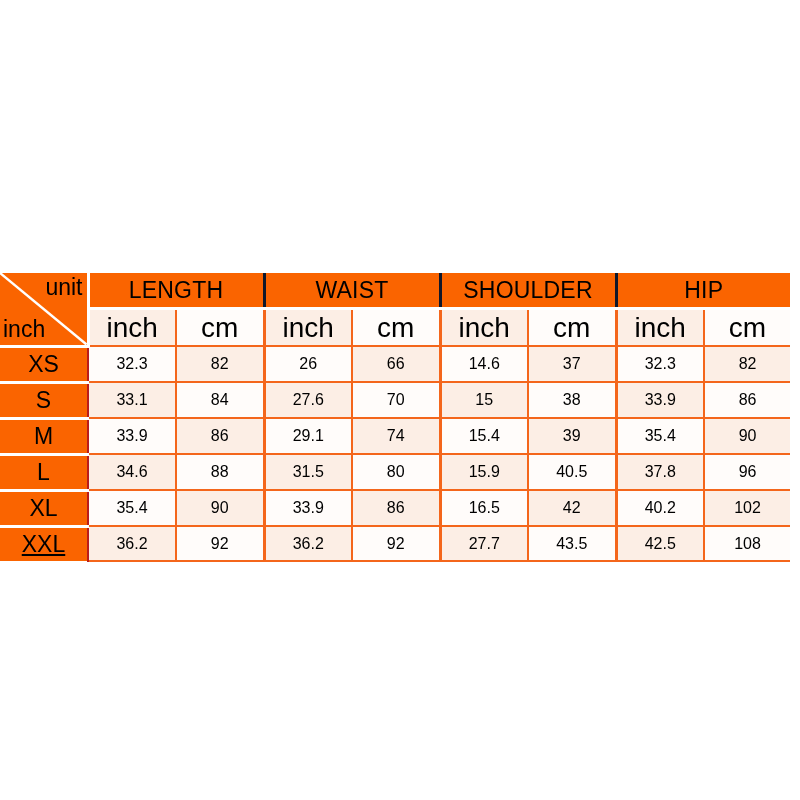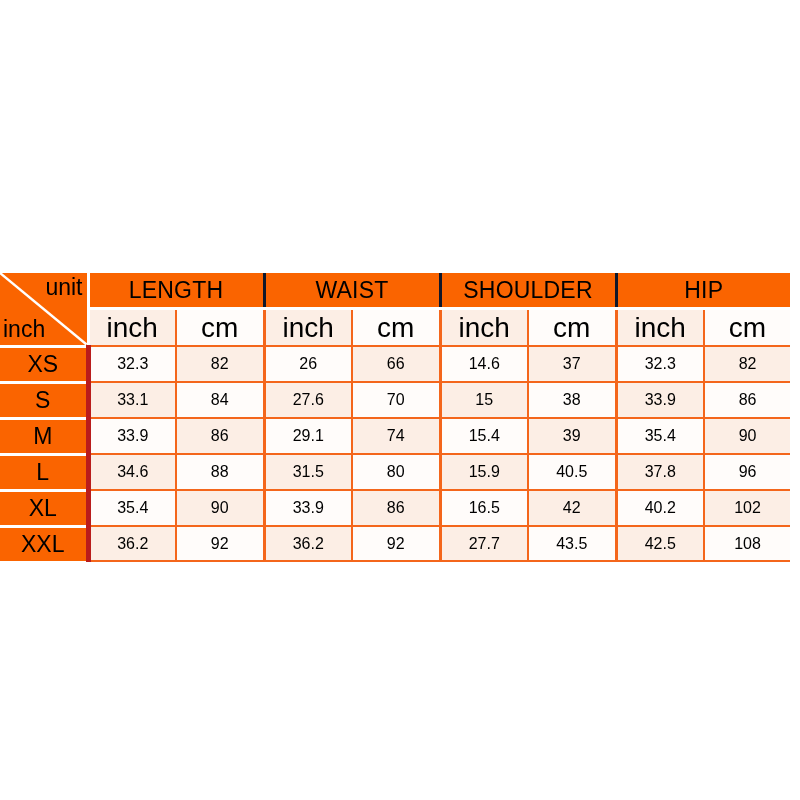--- a/index.html
+++ b/index.html
@@ -56,23 +56,23 @@
     letter-spacing: 0.2px;
   }
   .hdr-group.last { border-right: none; }
 
   .size-label {
     background: #FA6400;
     color: #000000;
     font-size: 23px;
     height: 33px;
     border-bottom: 3px solid #ffffff;
-    border-right: 5px solid #b91c1c;
-  }
-  .size-label.last-row { border-bottom: none; }
+    border-right: 2px solid #b91c1c;
+  }
+  .size-label.last-row { border-bottom: none; text-decoration: underline; }
 
   
   .corner {
     background: #FA6400;
     position: relative;
     padding: 0;
     border-right: 3px solid #ffffff;
     border-bottom: 3px solid #ffffff;
     overflow: hidden;
   }

